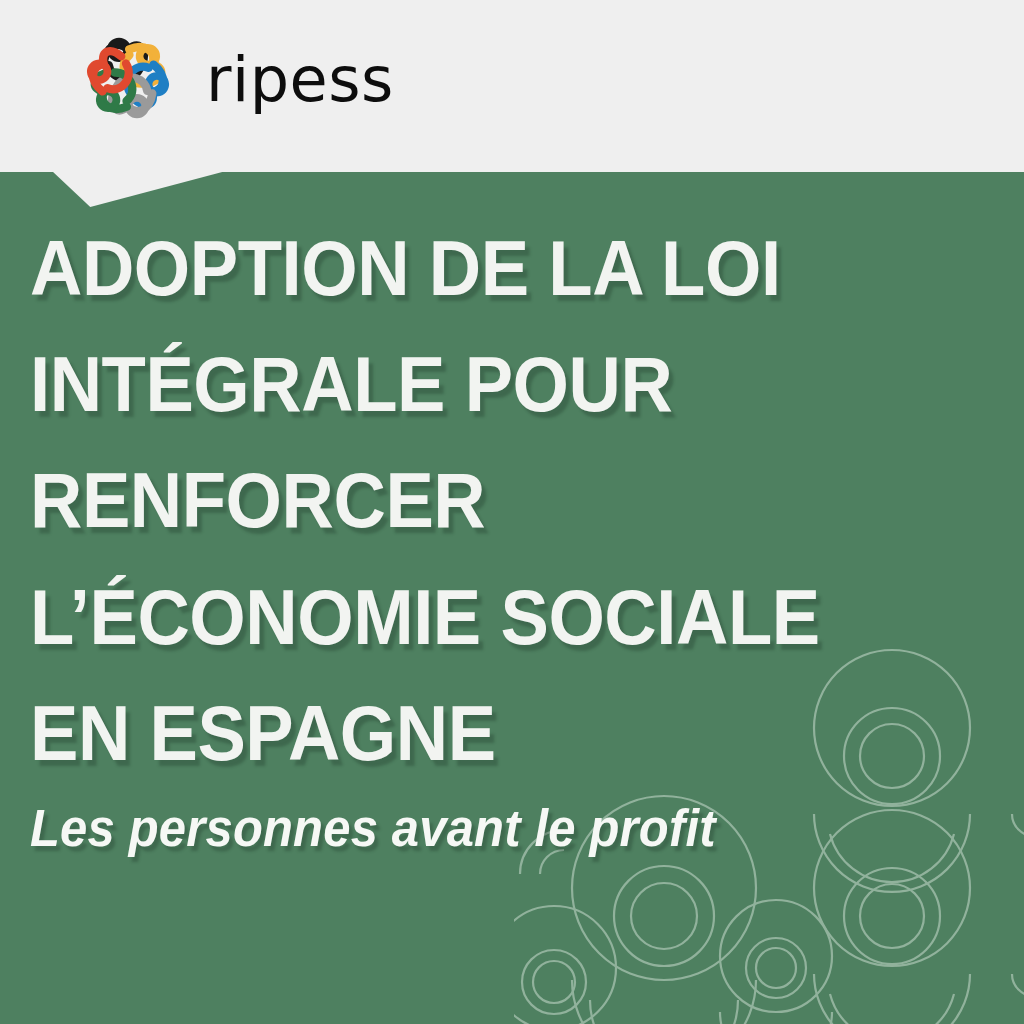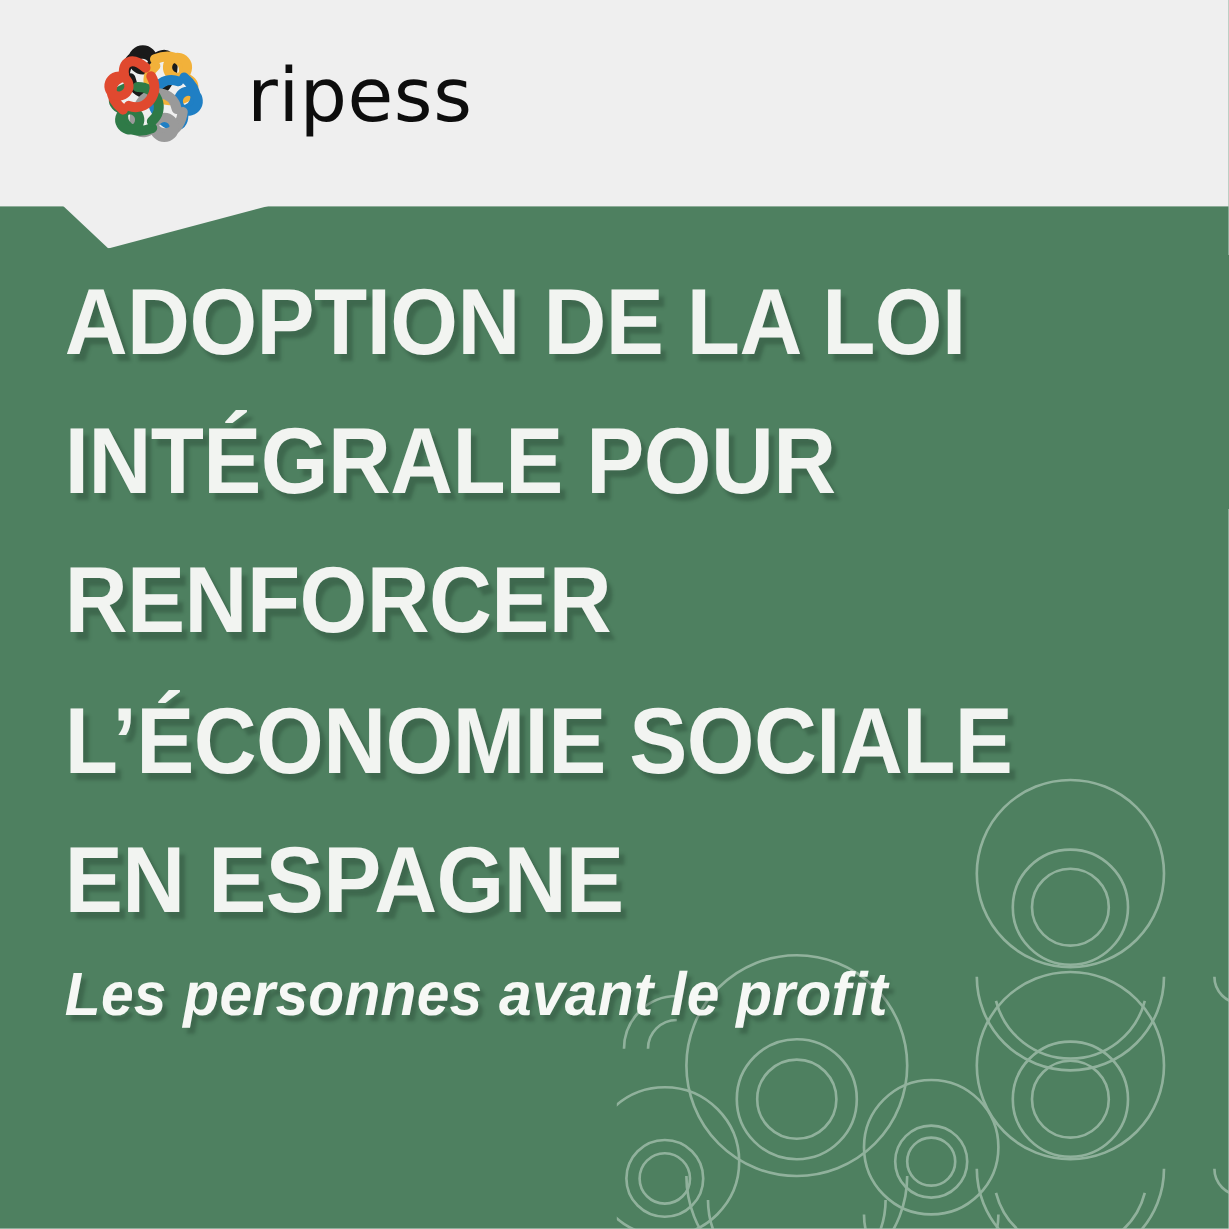--- a/index.html
+++ b/index.html
@@ -69,21 +69,21 @@
     pointer-events: none;
   }
 
   
   #content {
     position: absolute;
     left: 0;
     top: 210px;
     width: 924px;
     z-index: 3;
-    padding: 0 54px;
+    padding: 0 30px;
     box-sizing: border-box;
   }
   .headline {
     margin: 0;
     color: #f2f4f1;
     font-family: "Liberation Sans Narrow", "Liberation Sans", sans-serif;
     font-weight: 700;
     font-size: 78px;
     line-height: 1.49;
     letter-spacing: -0.5px;

